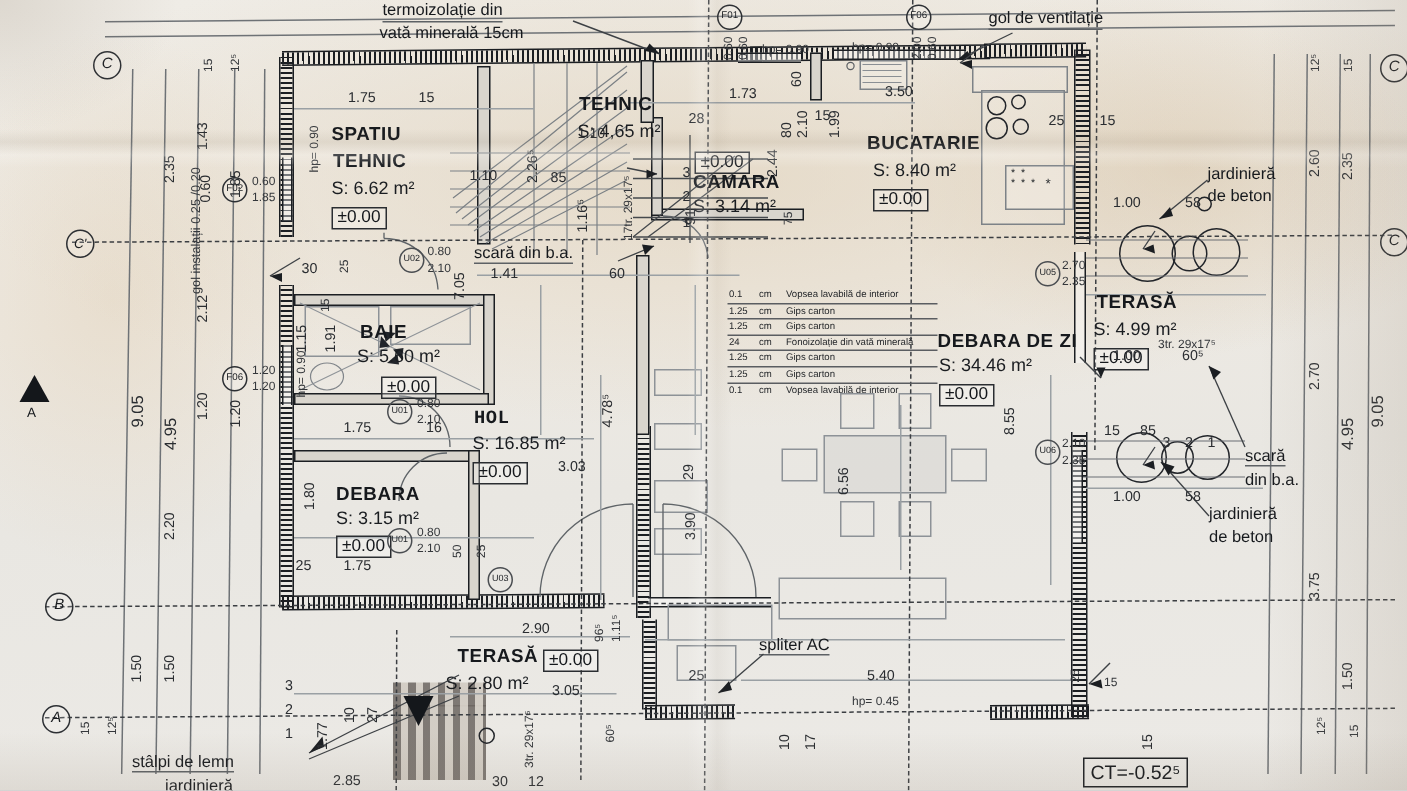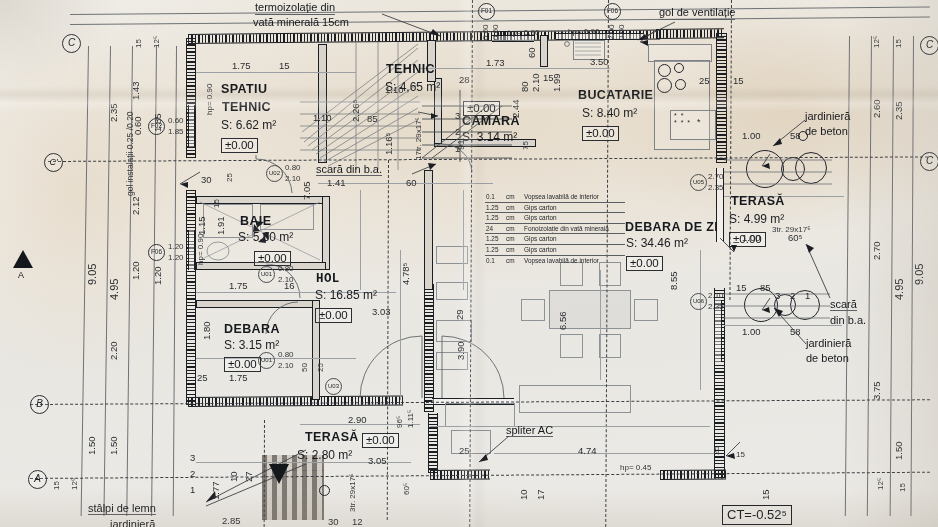--- a/index.html
+++ b/index.html
@@ -520,21 +520,21 @@
   <div class="lbl dim" style="left:229px;top:372px;">1.75</div>
   <div class="lbl dim" style="left:197px;top:372px;">25</div>
   <div class="lbl dimsmv" style="left:300px;top:372px;">50</div>
   <div class="lbl dimsmv" style="left:316px;top:372px;">25</div>
   <div class="lbl dimv" style="left:455px;top:360px;">3.90</div>
   <div class="lbl dim" style="left:348px;top:414px;">2.90</div>
   <div class="lbl dim" style="left:368px;top:455px;">3.05</div>
   <div class="lbl dimsmv" style="left:406px;top:428px;">1.11⁵</div>
   <div class="lbl dimsmv" style="left:395px;top:428px;">96⁵</div>
   <div class="lbl dimsmv" style="left:402px;top:495px;">60⁵</div>
-  <div class="lbl dim" style="left:578px;top:445px;">4.74</div>
+  <div class="lbl dim" style="left:578px;top:445px;">5.40</div>
   <div class="lbl dimsmv" style="left:712px;top:455px;">25</div>
   <div class="lbl dimsm" style="left:736px;top:450px;">15</div>
   <div class="lbl dim" style="left:459px;top:445px;">25</div>
   <div class="lbl dimv" style="left:557px;top:330px;">6.56</div>
   <div class="lbl dimv" style="left:668px;top:290px;">8.55</div>
   <div class="lbl dim" style="left:742px;top:130px;">1.00</div>
   <div class="lbl dim" style="left:790px;top:130px;">58</div>
   <div class="lbl dim" style="left:736px;top:282px;">15</div>
   <div class="lbl dim" style="left:760px;top:282px;">85</div>
   <div class="lbl dim" style="left:775px;top:290px;">3</div>
@@ -555,21 +555,21 @@
   <div class="lbl dimv" style="left:243px;top:482px;">27</div>
   <div class="lbl dim" style="left:328px;top:516px;">30</div>
   <div class="lbl dim" style="left:352px;top:516px;">12</div>
   <div class="lbl dim" style="left:222px;top:515px;">2.85</div>
   <div class="lbl dimv" style="left:518px;top:500px;">10</div>
   <div class="lbl dimv" style="left:535px;top:500px;">17</div>
   <div class="lbl dimv" style="left:760px;top:500px;">15</div>
 
   <div class="lbl dimsm" style="left:508px;top:28px;">hp= 0.90</div>
   <div class="lbl dimsm" style="left:568px;top:27px;">hp= 0.90</div>
-  <div class="lbl dimsm" style="left:620px;top:463px;">hp= 0.45</div>
+  <div class="lbl dimsm" style="left:568px;top:463px;">hp= 0.45</div>
   <div class="lbl dimsmv" style="left:205px;top:115px;">hp= 0.90</div>
   <div class="lbl dimsmv" style="left:196px;top:265px;">hp= 0.90</div>
 
   <svg class="abs arrow" style="left:176px;top:168px;width:26px;height:22px;">
     <path d="M24 4 L4 16" stroke="#3d4145" stroke-width="0.9" fill="none"></path>
       <path d="M4 16 l8 -2 l0 6 z" fill="#1b1e22"></path>
   </svg>
   <svg class="abs arrow" style="left:636px;top:28px;width:24px;height:20px;">
     <path d="M20 2 L4 14" stroke="#3d4145" stroke-width="0.9" fill="none"></path>
       <path d="M4 14 l8 -2 l0 6 z" fill="#1b1e22"></path>

